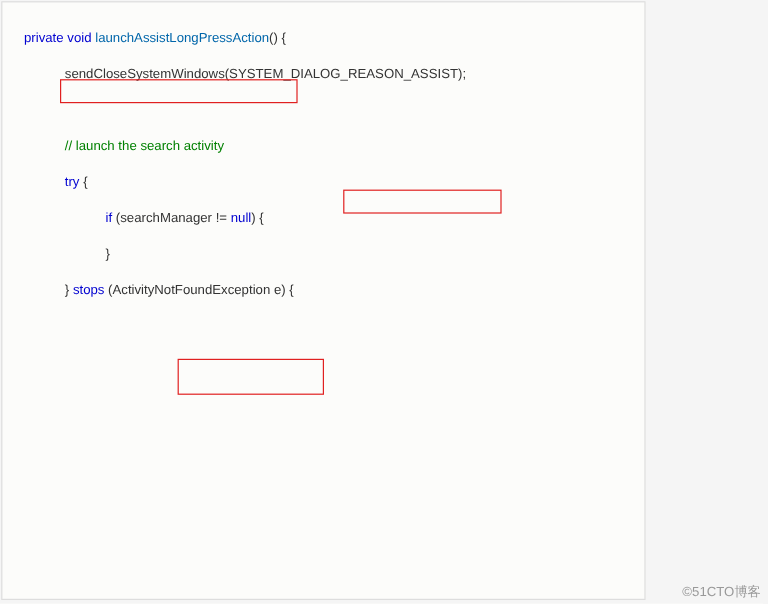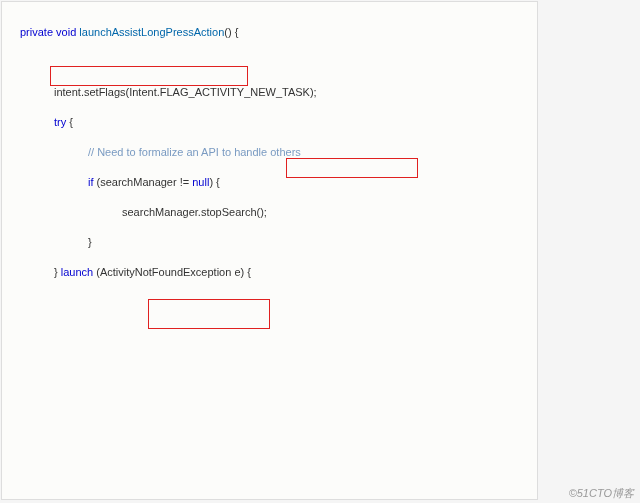--- a/index.html
+++ b/index.html
@@ -39,36 +39,34 @@
     border: 1px solid #e02020;
     pointer-events: none;
   }
   .watermark {
     position: absolute;
     right: 6px;
     bottom: 2px;
     font-family: sans-serif;
     font-size: 11px;
     color: #999;
-    font-style: italic;
   }
 </style>
 </head>
 <body>
 
 <div class="code-container">
 <div class="line"><span class="kw">private</span> <span class="kw">void</span> <span class="mname">launchAssistLongPressAction</span><span>() {</span></div>
+<div class="i1"><span>sendCloseSystemWindows(SYSTEM_DIALOG_REASON_ASSIST);</span></div>
 <div class="i1"> </div>
-<div class="i1"><span>intent.setFlags(Intent.FLAG_ACTIVITY_NEW_TASK);</span></div>
+<div class="i1"><span class="cmt">// launch the search activity</span></div>
 <div class="i1"><span class="kw">try</span><span> {</span></div>
-<div class="i2"><span class="todo">// Need to formalize an API to handle others</span></div>
 <div class="i2"><span class="kw">if</span><span> (searchManager != </span><span class="kw">null</span><span>) {</span></div>
-<div class="i3"><span>searchManager.stopSearch();</span></div>
 <div class="i2"><span>}</span></div>
-<div class="i1"><span>} </span><span class="kw">launch</span><span> (ActivityNotFoundException e) {</span></div>
+<div class="i1"><span>} </span><span class="kw">stops</span><span> (ActivityNotFoundException e) {</span></div>
 
 
 
 
 
 
 
 
 
 

